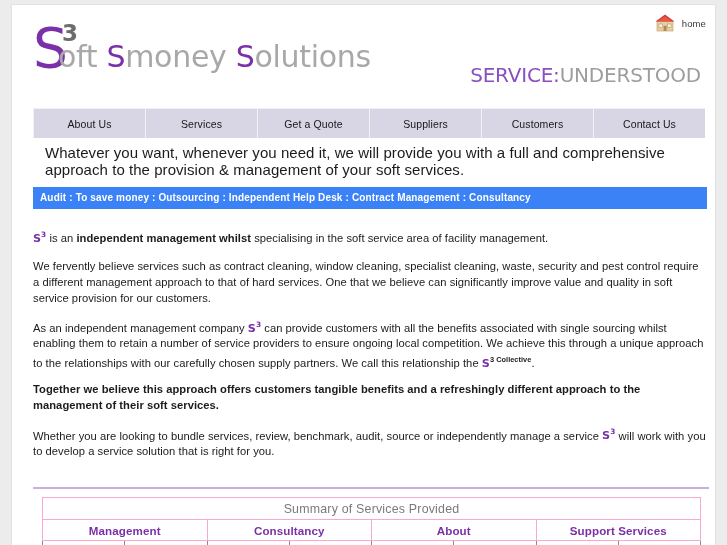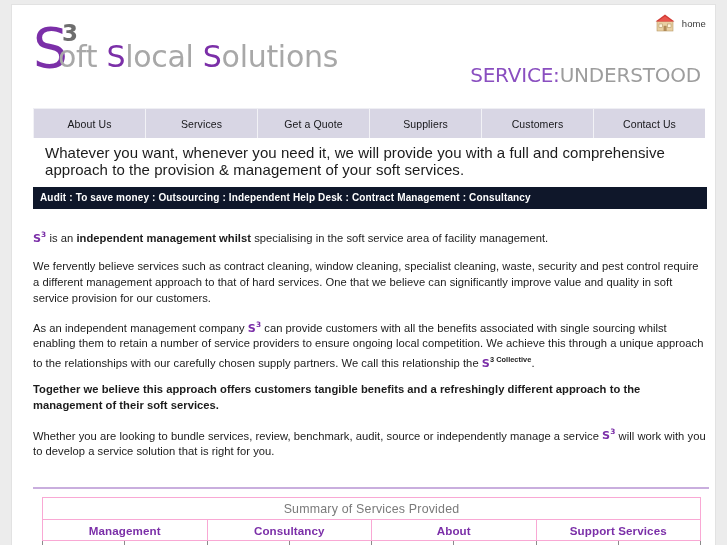--- a/index.html
+++ b/index.html
@@ -115,21 +115,21 @@
     width: 674px;
   }
   .intro {
     font-size: 15px;
     color: #1b1b1b;
     line-height: 16.5px;
     margin: 0 0 9px 12px;
     letter-spacing: .05px;
   }
   .banner {
-    background: #0f172a;
+    background: #3b82f6;
     color: #ffffff;
     font-size: 10px;
     font-weight: bold;
     padding: 5px 7px 6px 7px;
     letter-spacing: .15px;
     margin-bottom: 18px;
   }
   p.body {
     font-size: 11.2px;
     color: #1b1b1b;
@@ -204,21 +204,21 @@
           <polygon points="10,2.2 17.2,7.3 2.8,7.3" fill="#e9554c"></polygon>
           <rect x="4" y="10" width="3.4" height="3.4" fill="#fff4dd" stroke="#a98c5d" stroke-width="0.5"></rect>
           <rect x="12.6" y="10" width="3.4" height="3.4" fill="#fff4dd" stroke="#a98c5d" stroke-width="0.5"></rect>
           <rect x="8.6" y="11.8" width="3" height="5.2" fill="#b08a57"></rect>
         </svg>
       </span>
       <span class="home-label">home</span>
     </div>
 
     <div class="logo">
-      <span class="big-s">S</span><span class="sup3">3</span><span class="rest"><span>oft </span><span class="p">S</span><span>local </span><span class="p">S</span><span>olutions</span></span>
+      <span class="big-s">S</span><span class="sup3">3</span><span class="rest"><span>oft </span><span class="p">S</span><span>money </span><span class="p">S</span><span>olutions</span></span>
     </div>
 
     <div class="tagline">
       <span class="a">SERVICE:</span><span class="b">UNDERSTOOD</span>
     </div>
 
     <nav class="nav">
       <div class="nav-item">About Us</div>
       <div class="nav-item">Services</div>
       <div class="nav-item">Get a Quote</div>

